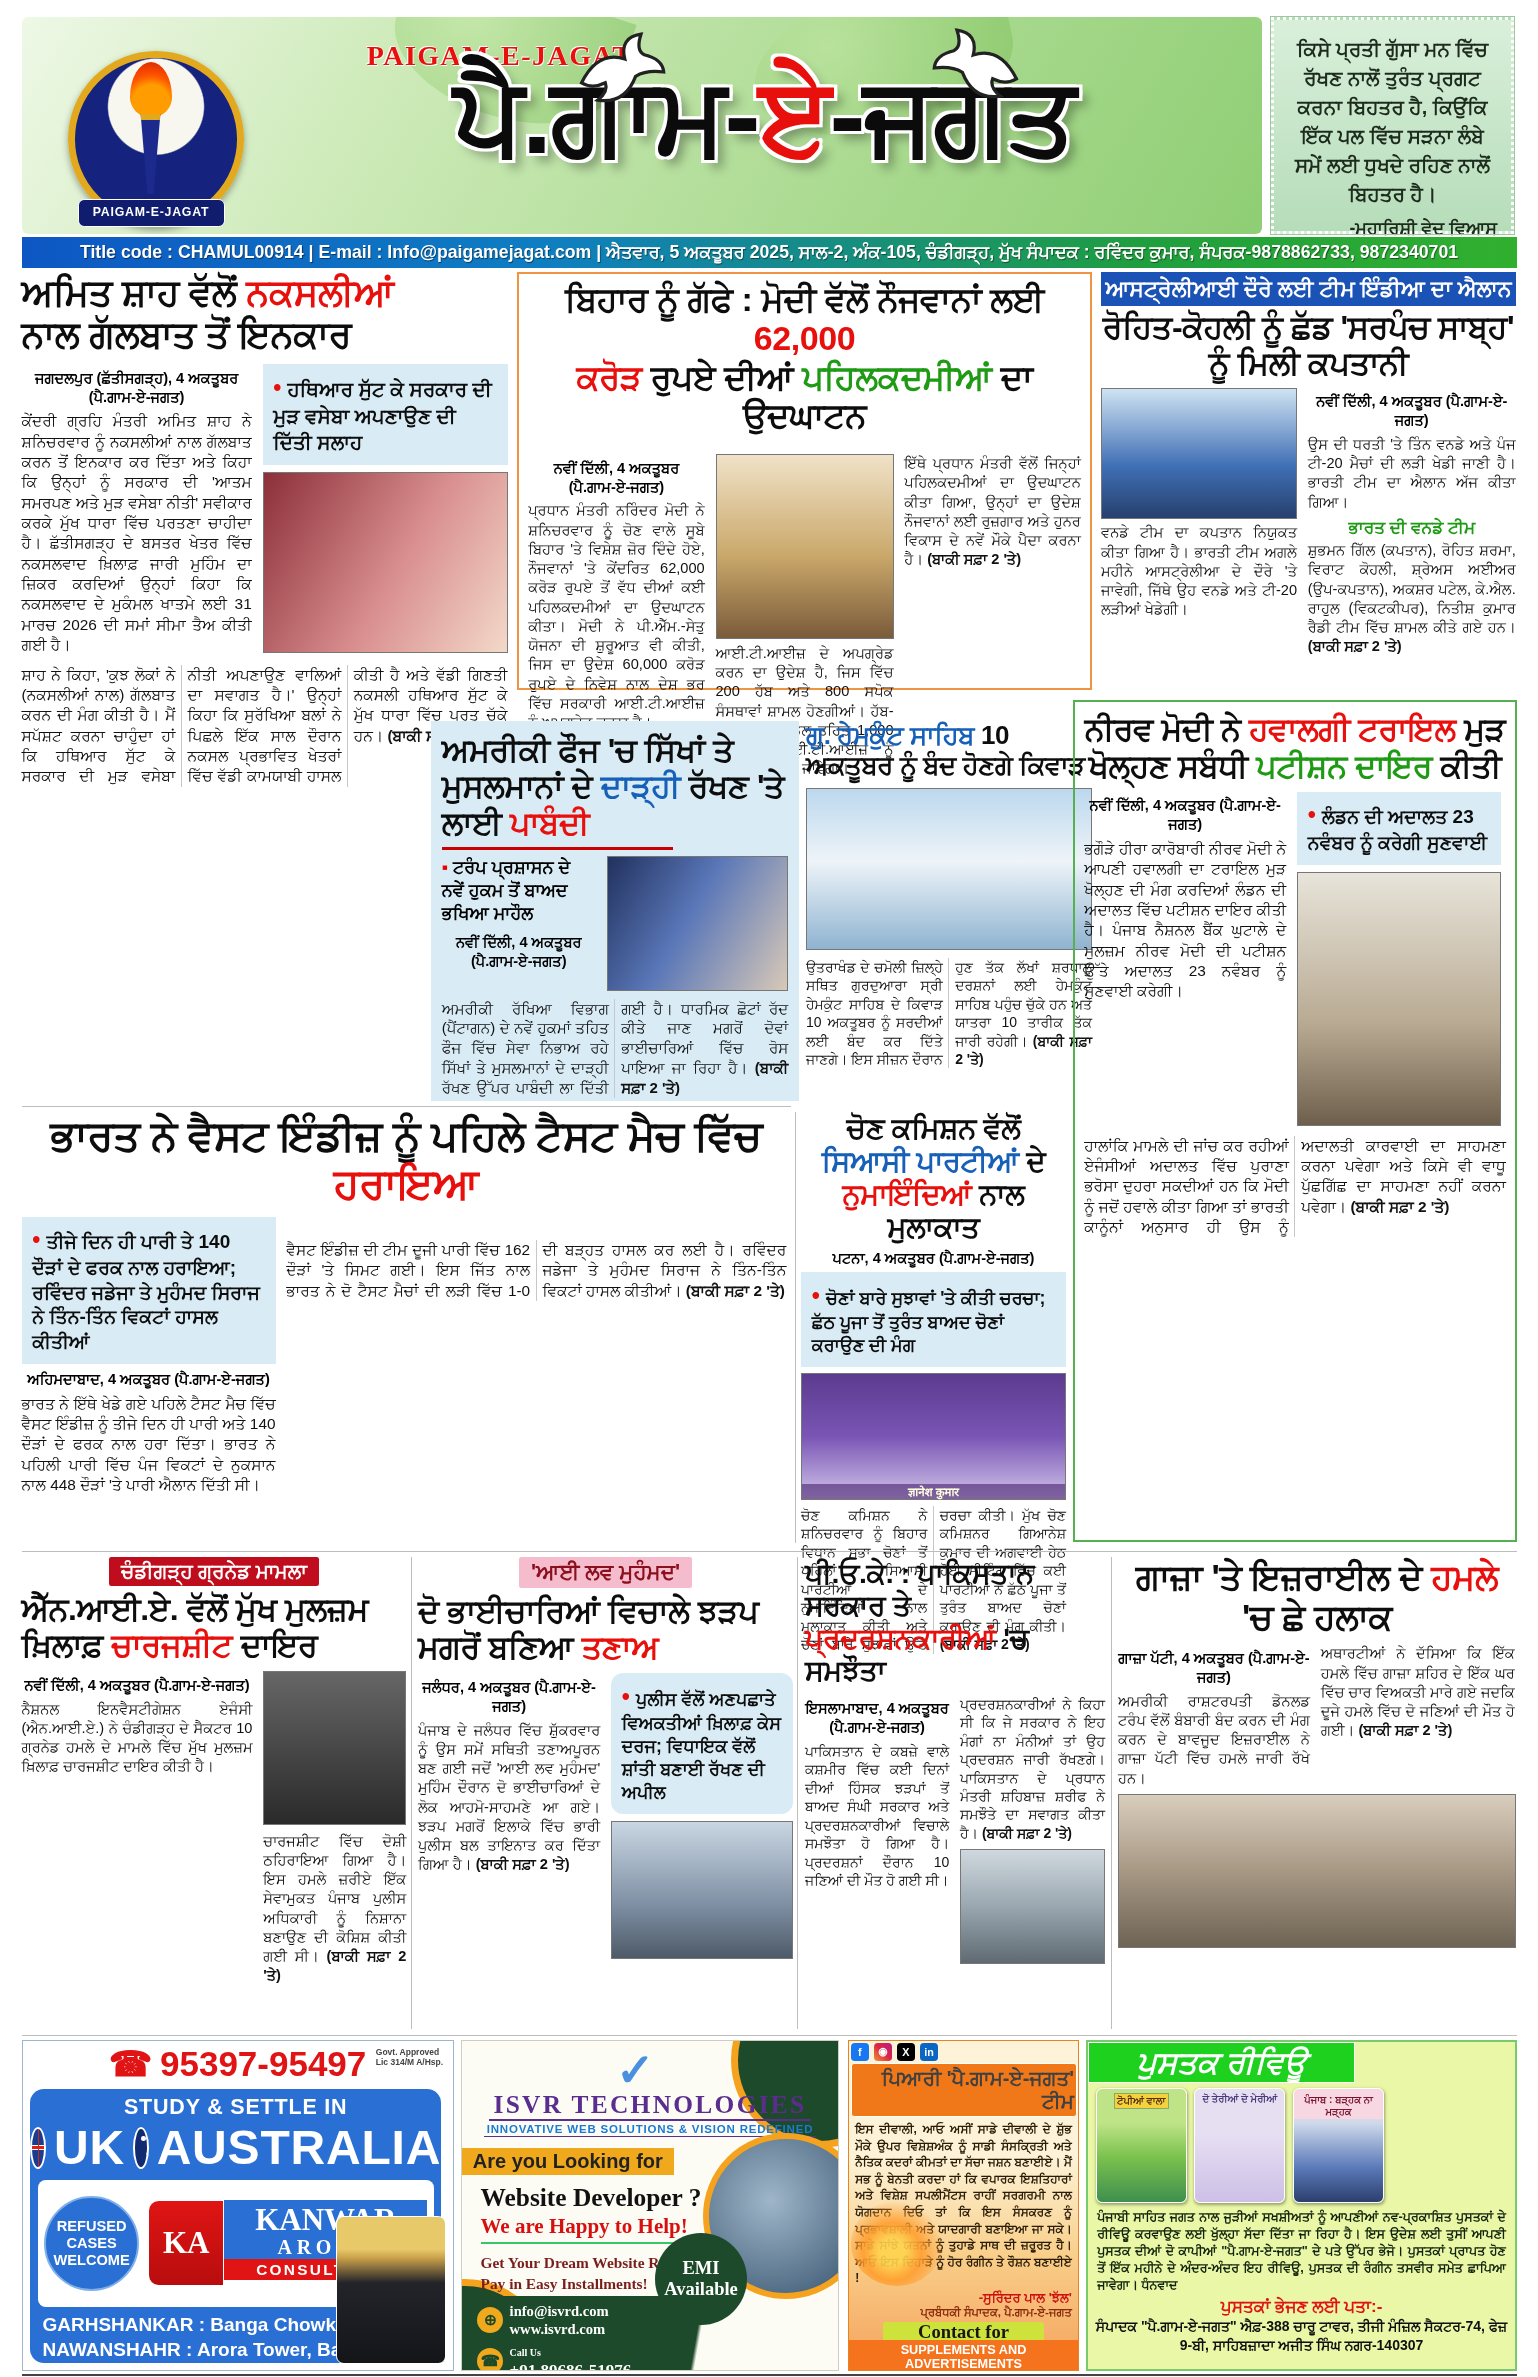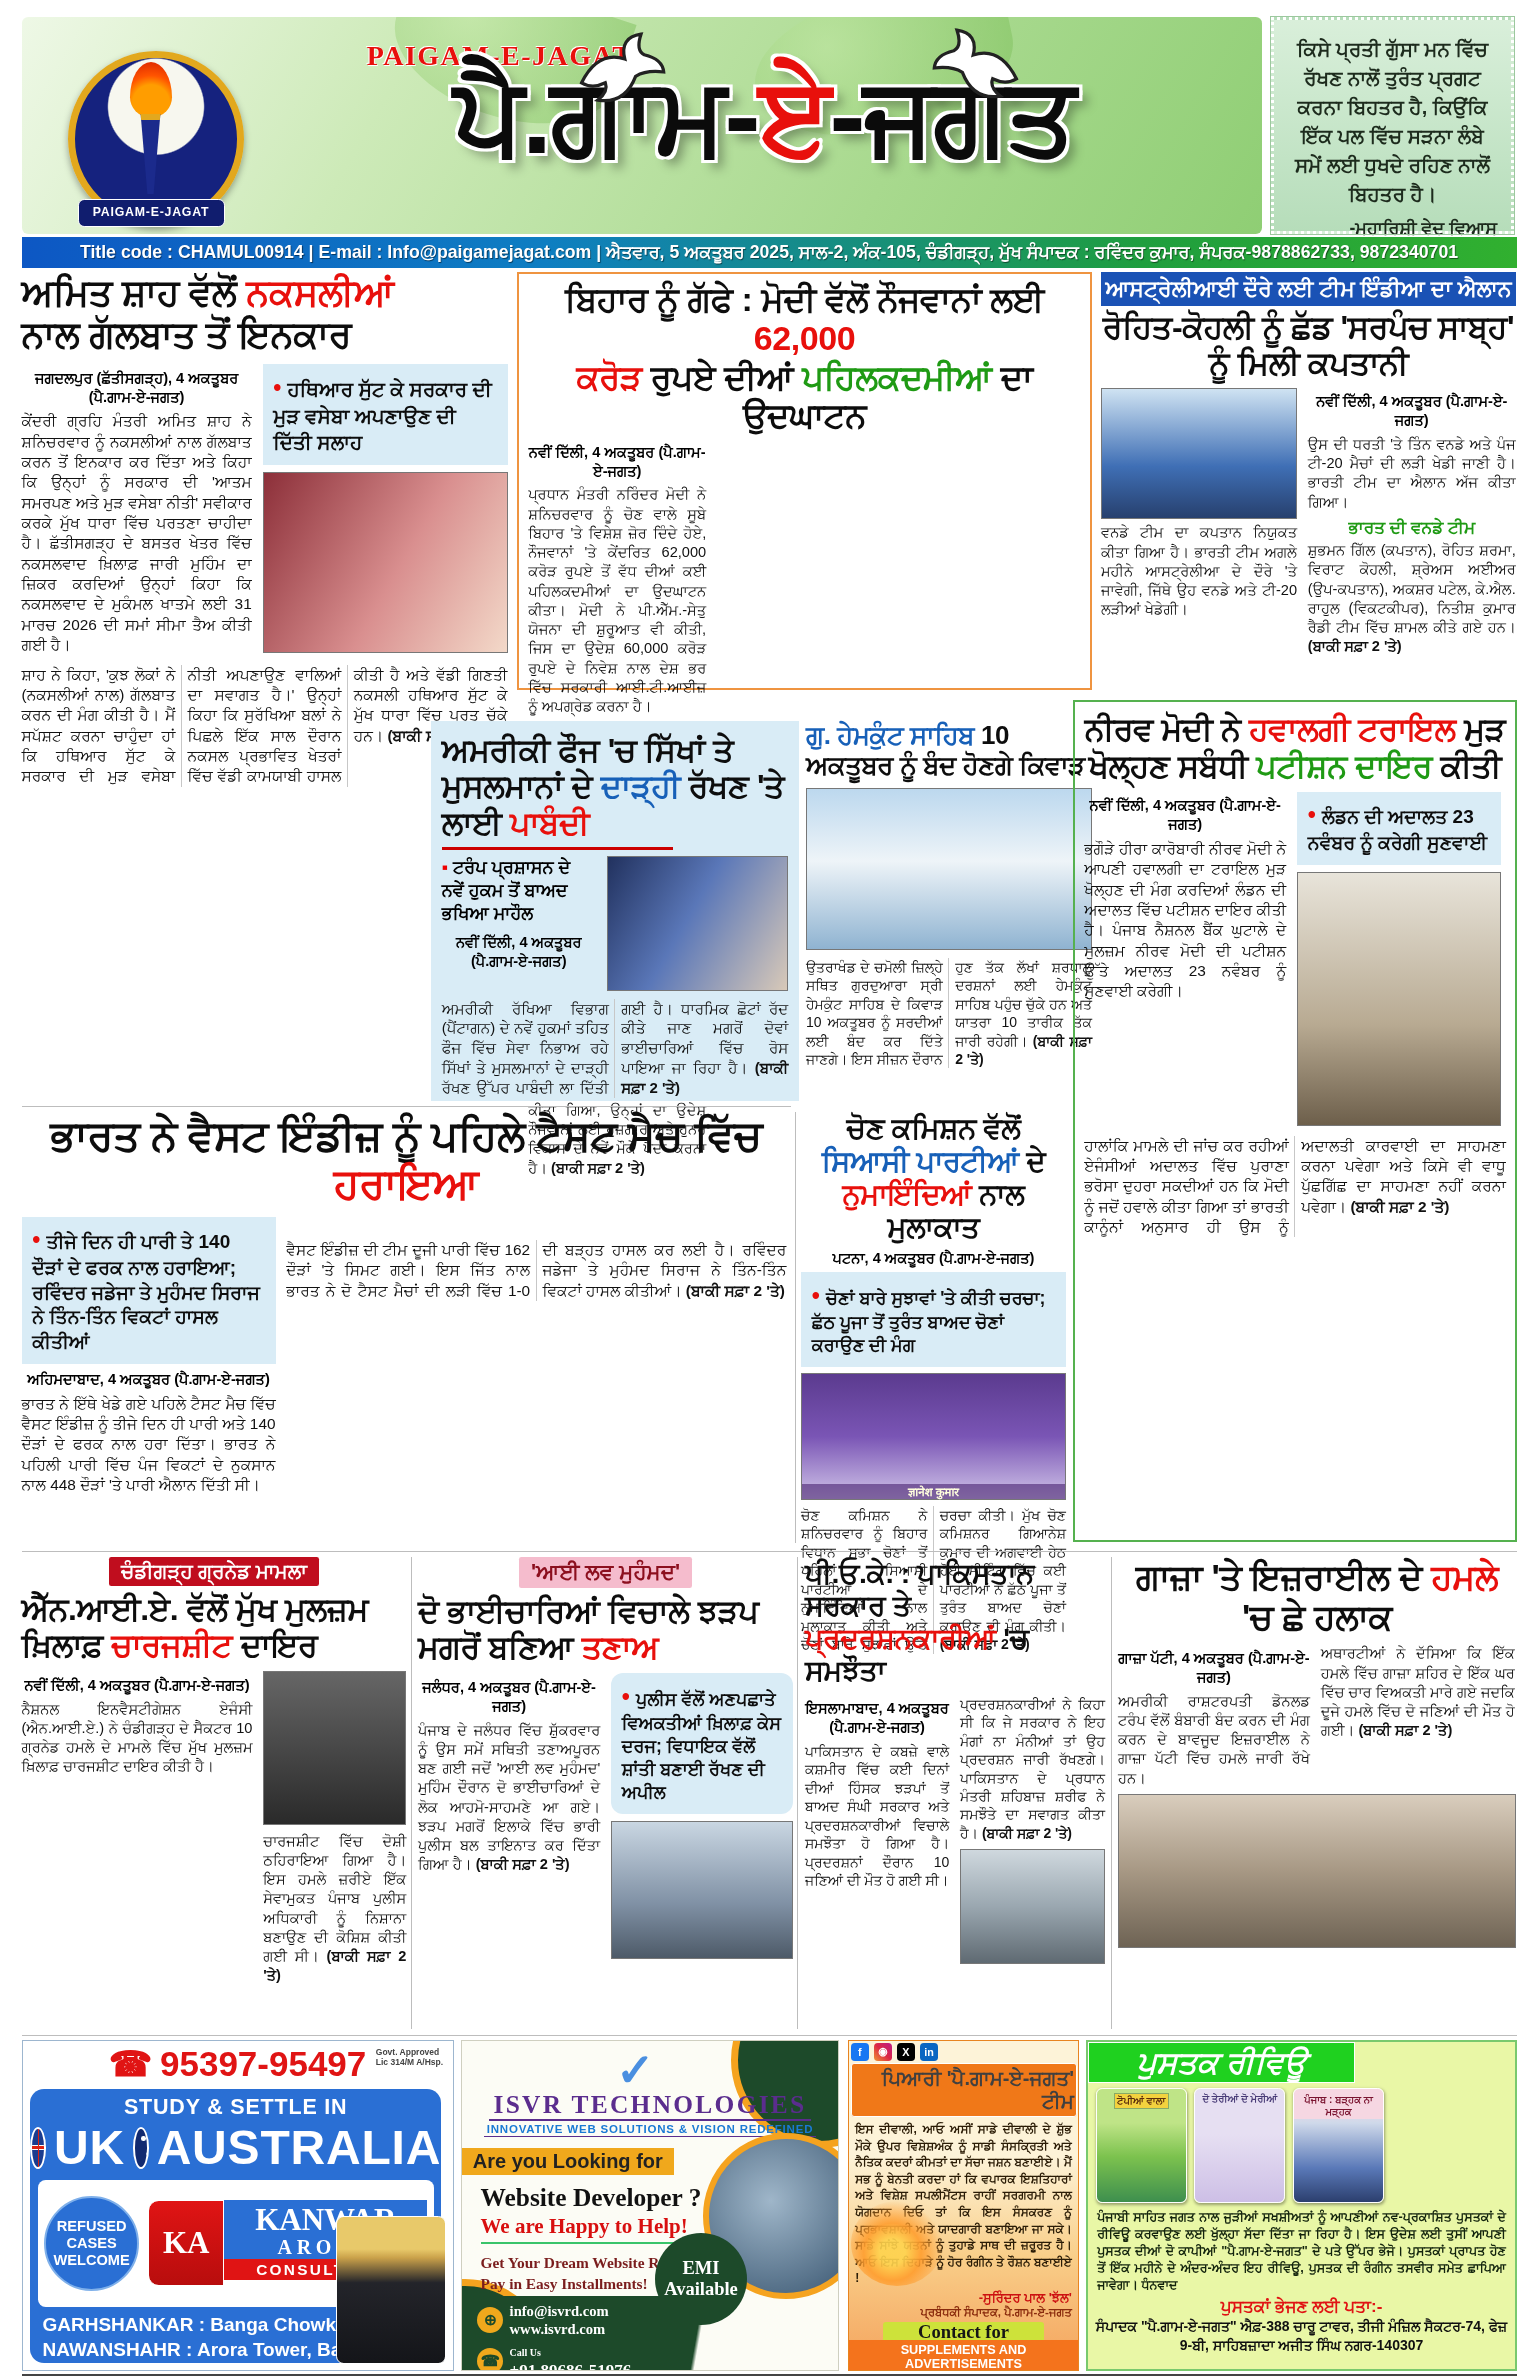--- a/index.html
+++ b/index.html
@@ -163,21 +163,21 @@
       </div>
     </div>
     <div class="bd cols3" style="margin-top:9.2px;"><span>ਸ਼ਾਹ ਨੇ ਕਿਹਾ, 'ਕੁਝ ਲੋਕਾਂ ਨੇ (ਨਕਸਲੀਆਂ ਨਾਲ) ਗੱਲਬਾਤ ਕਰਨ ਦੀ ਮੰਗ ਕੀਤੀ ਹੈ। ਮੈਂ ਸਪੱਸ਼ਟ ਕਰਨਾ ਚਾਹੁੰਦਾ ਹਾਂ ਕਿ ਹਥਿਆਰ ਸੁੱਟ ਕੇ ਸਰਕਾਰ ਦੀ ਮੁੜ ਵਸੇਬਾ ਨੀਤੀ ਅਪਣਾਉਣ ਵਾਲਿਆਂ ਦਾ ਸਵਾਗਤ ਹੈ।' ਉਨ੍ਹਾਂ ਕਿਹਾ ਕਿ ਸੁਰੱਖਿਆ ਬਲਾਂ ਨੇ ਪਿਛਲੇ ਇੱਕ ਸਾਲ ਦੌਰਾਨ ਨਕਸਲ ਪ੍ਰਭਾਵਿਤ ਖੇਤਰਾਂ ਵਿੱਚ ਵੱਡੀ ਕਾਮਯਾਬੀ ਹਾਸਲ ਕੀਤੀ ਹੈ ਅਤੇ ਵੱਡੀ ਗਿਣਤੀ ਨਕਸਲੀ ਹਥਿਆਰ ਸੁੱਟ ਕੇ ਮੁੱਖ ਧਾਰਾ ਵਿੱਚ ਪਰਤ ਚੁੱਕੇ ਹਨ। </span><span class="more">(ਬਾਕੀ ਸਫ਼ਾ 2 'ਤੇ)</span></div>
   </div>
 
   <div class="abs" style="left:517px;top:272px;width:575px;height:418px;border:2.3px solid #ef9440;box-sizing:border-box;padding:6.2px 9.2px;">
     <div class="hl" style="font-size:34px;text-align:center;">
       <span>ਬਿਹਾਰ ਨੂੰ ਗੱਫੇ : ਮੋਦੀ ਵੱਲੋਂ ਨੌਜਵਾਨਾਂ ਲਈ </span><span class="red">62,000</span><br>
       <span class="red">ਕਰੋੜ</span><span> ਰੁਪਏ ਦੀਆਂ </span><span class="green">ਪਹਿਲਕਦਮੀਆਂ</span><span> ਦਾ ਉਦਘਾਟਨ</span>
     </div>
-    <div class="flexrow" style="margin-top:3px;flex-direction:column;">
+    <div class="flexrow" style="margin-top:19px;">
       <div style="width:178px;">
         <div class="dl">ਨਵੀਂ ਦਿੱ­ਲੀ, 4 ਅਕਤੂਬਰ (ਪੈ.ਗਾਮ-ਏ-ਜਗਤ)</div>
         <div class="bd" style="font-size:14.6px;">ਪ੍ਰਧਾਨ ਮੰਤਰੀ ਨਰਿੰਦਰ ਮੋਦੀ ਨੇ ਸ਼ਨਿਚਰਵਾਰ ਨੂੰ ਚੋਣ ਵਾਲੇ ਸੂਬੇ ਬਿਹਾਰ 'ਤੇ ਵਿਸ਼ੇਸ਼ ਜ਼ੋਰ ਦਿੰਦੇ ਹੋਏ, ਨੌਜਵਾਨਾਂ 'ਤੇ ਕੇਂਦਰਿਤ 62,000 ਕਰੋੜ ਰੁਪਏ ਤੋਂ ਵੱਧ ਦੀਆਂ ਕਈ ਪਹਿਲਕਦਮੀਆਂ ਦਾ ਉਦਘਾਟਨ ਕੀਤਾ। ਮੋਦੀ ਨੇ ਪੀ.ਐੱਮ.-ਸੇਤੁ ਯੋਜਨਾ ਦੀ ਸ਼ੁਰੂਆਤ ਵੀ ਕੀਤੀ, ਜਿਸ ਦਾ ਉਦੇਸ਼ 60,000 ਕਰੋੜ ਰੁਪਏ ਦੇ ਨਿਵੇਸ਼ ਨਾਲ ਦੇਸ਼ ਭਰ ਵਿੱਚ ਸਰਕਾਰੀ ਆਈ.ਟੀ.ਆਈਜ਼ ਨੂੰ ਅਪਗ੍ਰੇਡ ਕਰਨਾ ਹੈ।</div>
       </div>
       <div style="width:178px;">
         <div class="photo" style="width:178px;height:185px;background:linear-gradient(180deg,#f0e2c8,#caa86a 55%,#7a5b3a);"></div>
         <div class="bd" style="font-size:14.6px;margin-top:4.6px;">ਆਈ.ਟੀ.ਆਈਜ਼ ਦੇ ਅਪਗ੍ਰੇਡ ਕਰਨ ਦਾ ਉਦੇਸ਼ ਹੈ, ਜਿਸ ਵਿੱਚ 200 ਹੱਬ ਅਤੇ 800 ਸਪੋਕ ਸੰਸਥਾਵਾਂ ਸ਼ਾਮਲ ਹੋਣਗੀਆਂ। ਹੱਬ-ਐਂਡ-ਸਪੋਕ ਮਾਡਲ ਤਹਿਤ 1,000 ਸਰਕਾਰੀ ਆਈ.ਟੀ.ਆਈਜ਼ ਨੂੰ ਅਪਗ੍ਰੇਡ ਕੀਤਾ ਜਾਵੇਗਾ।</div>
       </div>
       <div style="width:178px;">
         <div class="bd" style="font-size:14.6px;"><span>ਇੱਥੇ ਪ੍ਰਧਾਨ ਮੰਤਰੀ ਵੱਲੋਂ ਜਿਨ੍ਹਾਂ ਪਹਿਲਕਦਮੀਆਂ ਦਾ ਉਦਘਾਟਨ ਕੀਤਾ ਗਿਆ, ਉਨ੍ਹਾਂ ਦਾ ਉਦੇਸ਼ ਨੌਜਵਾਨਾਂ ਲਈ ਰੁਜ਼ਗਾਰ ਅਤੇ ਹੁਨਰ ਵਿਕਾਸ ਦੇ ਨਵੇਂ ਮੌਕੇ ਪੈਦਾ ਕਰਨਾ ਹੈ। </span><span class="more">(ਬਾਕੀ ਸਫ਼ਾ 2 'ਤੇ)</span></div>

